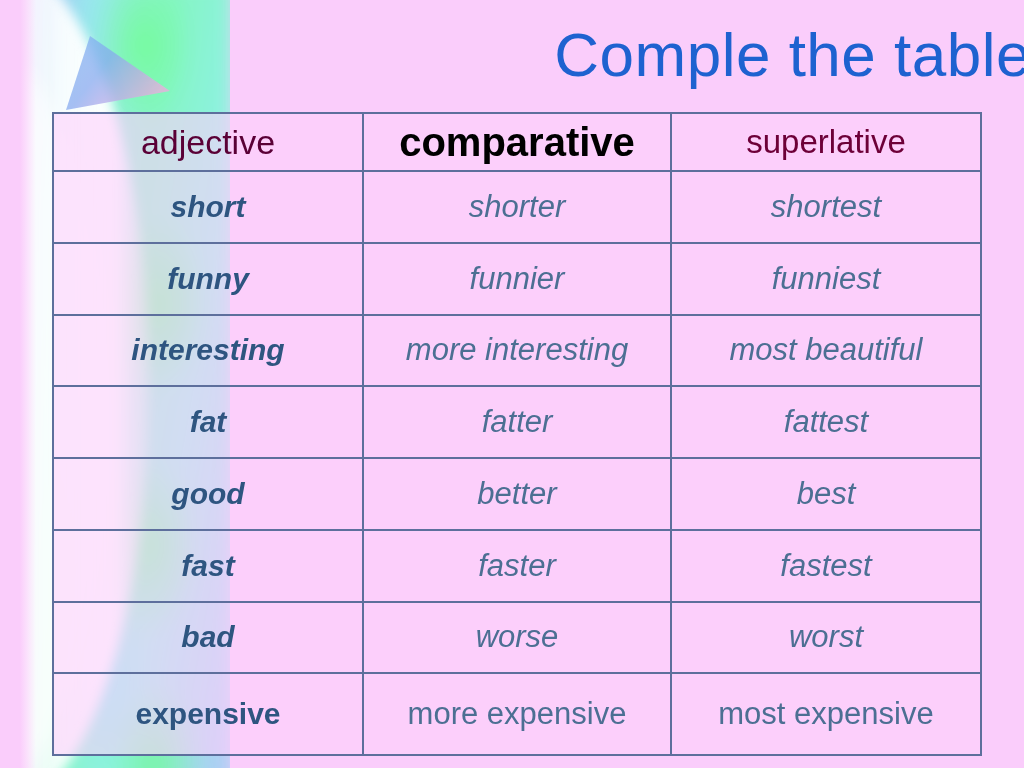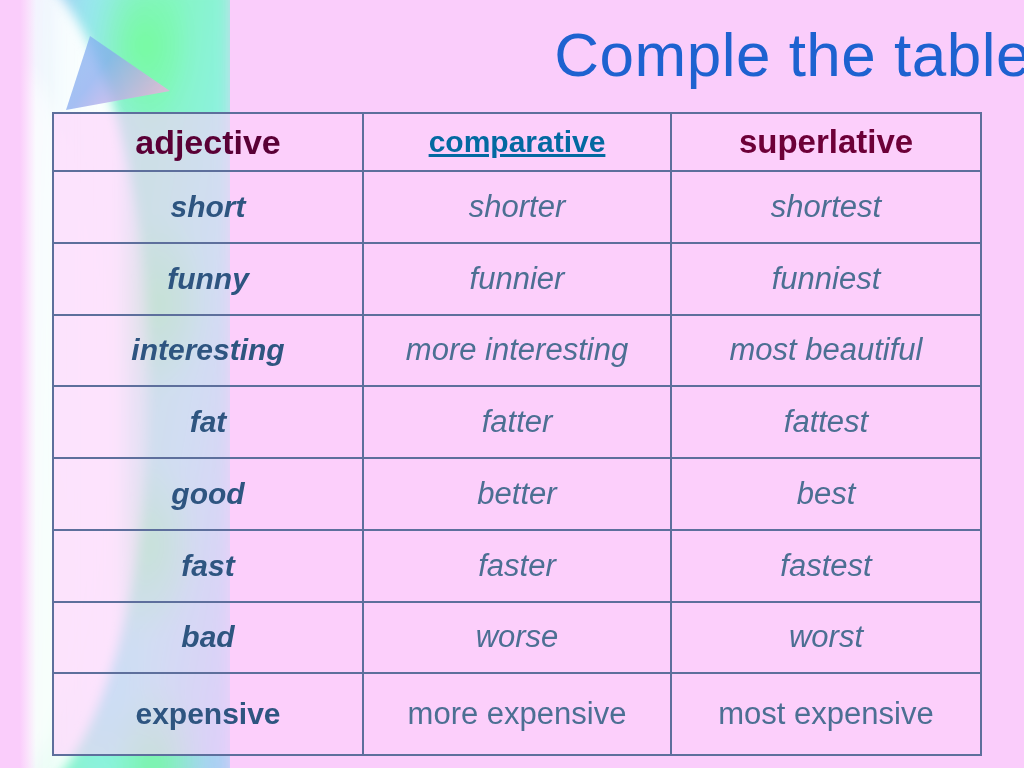--- a/index.html
+++ b/index.html
@@ -136,32 +136,31 @@
     vertical-align: middle;
     padding: 0;
   }
 
   table.vocab col.c1 { width: 310px; }
   table.vocab col.c2 { width: 308px; }
   table.vocab col.c3 { width: 310px; }
 
   .hdr-adj {
     font-size: 34px;
+    font-weight: normal;
+    color: #5a0036;
+  }
+  .hdr-comp {
+    font-size: 40px;
     font-weight: bold;
-    color: #5a0036;
-  }
-  .hdr-comp {
-    font-size: 30px;
-    font-weight: bold;
-    color: #0369a1;
-    text-decoration: underline;
+    color: #000000;
   }
   .hdr-sup {
     font-size: 33px;
-    font-weight: bold;
+    font-weight: normal;
     color: #6d0038;
   }
 
   .cell-adj {
     font-size: 30px;
     font-weight: bold;
     color: #2e5580;
   }
   .cell-cmp, .cell-sup {
     font-size: 31px;

